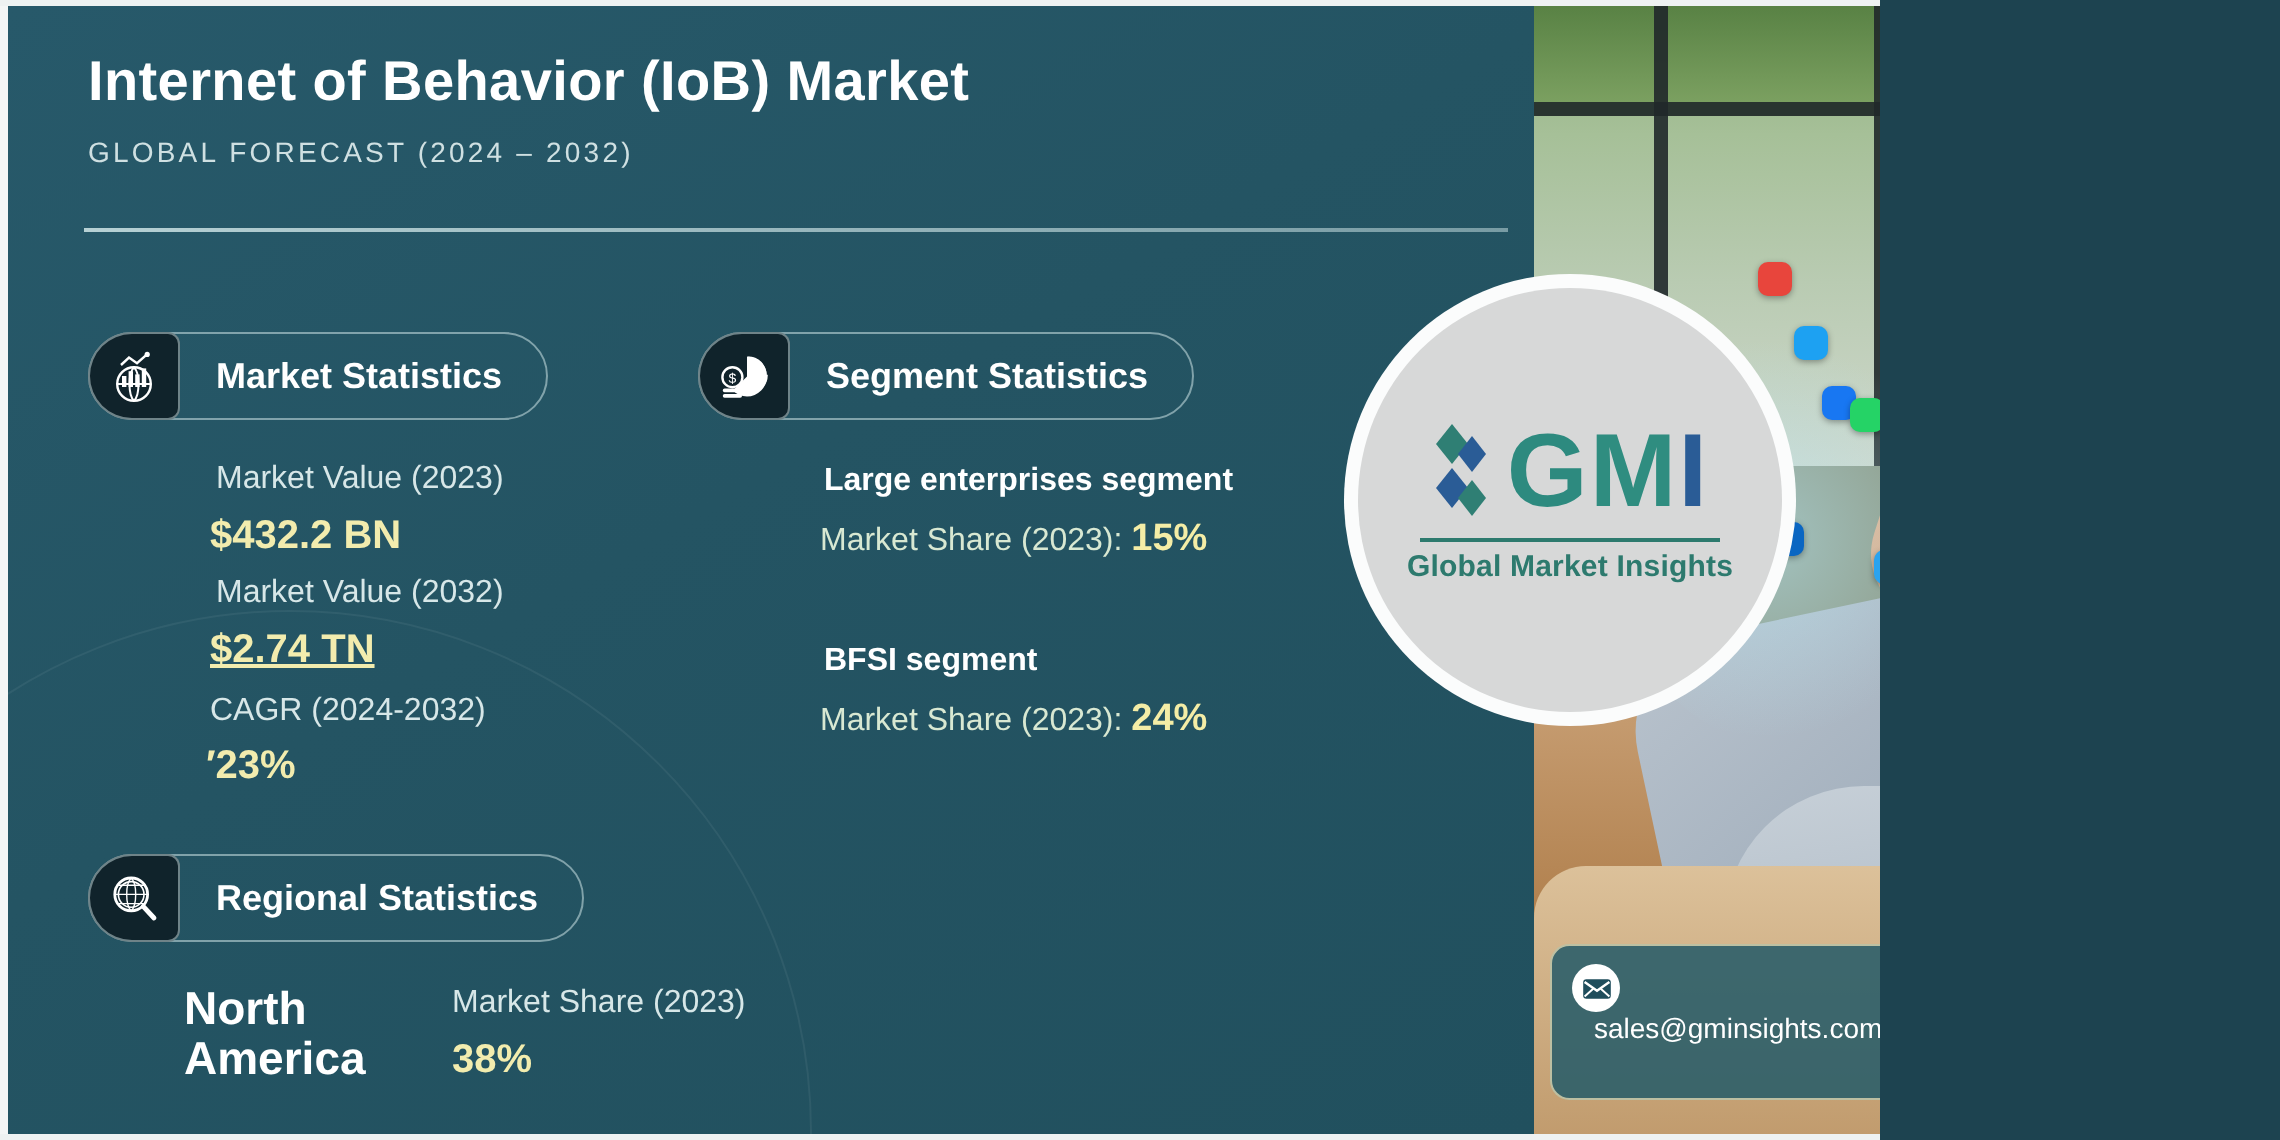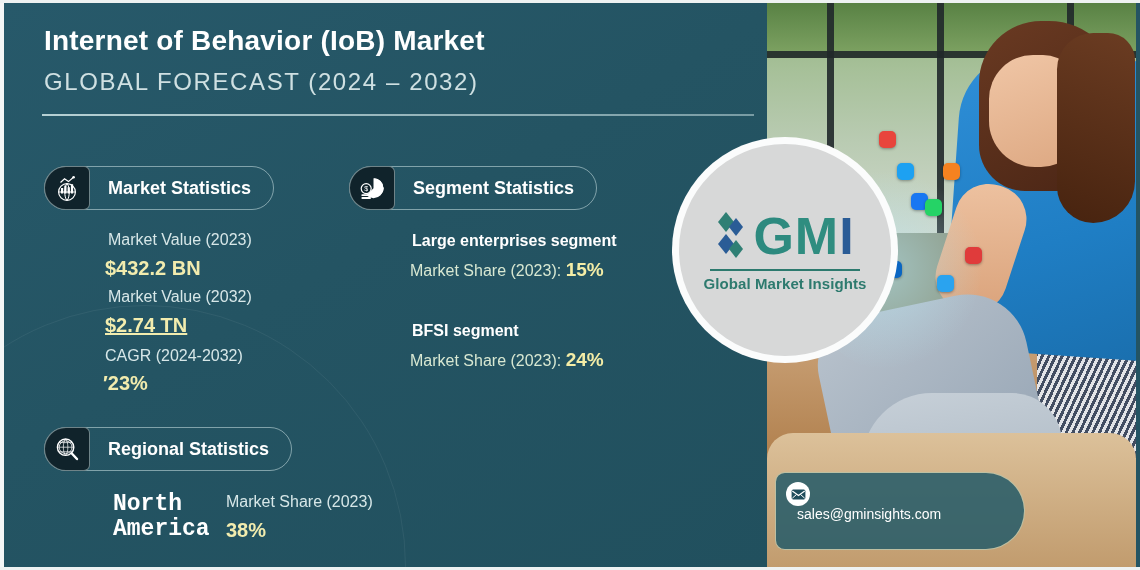--- a/index.html
+++ b/index.html
@@ -1,32 +1,32 @@
 <!DOCTYPE html>
 <html><head>
 <meta charset="utf-8">
 <style>
   html,body{margin:0;padding:0;background:#1d4350;}
   body{font-family:"Liberation Sans",sans-serif;}
-  #root{position:relative;width:1140px;height:570px;overflow:hidden;background:#245463;}
+  #root{position:relative;width:940px;height:570px;overflow:hidden;background:#245463;}
 
   
   .edge-left{position:absolute;left:0;top:0;width:4px;height:570px;background:#f4f6f6;z-index:40;}
   .edge-top{position:absolute;left:0;top:0;width:1140px;height:3px;background:#eef2f2;z-index:40;}
   .edge-bottom{position:absolute;left:0;bottom:0;width:1140px;height:3px;background:#eef2f2;z-index:40;}
 
   
   .panel{position:absolute;left:4px;top:3px;width:763px;height:564px;
          background:linear-gradient(150deg,#27596a 0%,#245463 45%,#21505e 100%);overflow:hidden;}
   .panel:after{content:"";position:absolute;left:-120px;bottom:-260px;width:520px;height:520px;
          border-radius:50%;border:1px solid rgba(255,255,255,.06);}
 
   .title{position:absolute;left:40px;top:22px;font-size:28px;font-weight:bold;color:#ffffff;
          letter-spacing:.2px;white-space:nowrap;}
-  .subtitle{position:absolute;left:40px;top:65px;font-size:24px;color:#cfe0e2;letter-spacing:1.6px;white-space:nowrap;}
+  .subtitle{position:absolute;left:40px;top:65px;font-size:14px;color:#cfe0e2;letter-spacing:1.6px;white-space:nowrap;}
   .divider{position:absolute;left:38px;top:111px;width:712px;height:2px;
         background:linear-gradient(90deg,rgba(190,215,218,.95),rgba(190,215,218,.55));}
 
   
   .pill{position:absolute;height:44px;border:1px solid rgba(205,228,230,.55);border-radius:22px;
         display:flex;align-items:center;box-sizing:border-box;}
   .badge{width:46px;height:44px;margin-left:-1px;background:#10232b;border-radius:22px 6px 6px 22px;
          border:1px solid rgba(205,228,230,.5);display:flex;align-items:center;justify-content:center;
          box-sizing:border-box;flex:0 0 auto;}
   .badge svg{display:block;}
@@ -164,21 +164,21 @@
         <svg width="30" height="30" viewBox="0 0 30 30">
           <circle cx="13.6" cy="13.2" r="8.2" fill="none" stroke="#fff" stroke-width="1.4"></circle>
           <circle cx="13.6" cy="13.2" r="6.4" fill="none" stroke="#fff" stroke-width=".8"></circle>
           <path d="M5.4 13.2h16.4M13.6 5c3 2.9 3 13.5 0 16.4M13.6 5c-3 2.9-3 13.5 0 16.4M7.2 8.6h12.8M7.2 17.8h12.8" fill="none" stroke="#fff" stroke-width=".7"></path>
           <line x1="19.6" y1="19.2" x2="25" y2="25" stroke="#fff" stroke-width="2.4" stroke-linecap="round"></line>
         </svg>
       </div>
       <div class="pill-label">Regional Statistics</div>
     </div>
 
-    <div class="region" style="left:109px;top:489px;font-family:Liberation Mono, monospace;">
+    <div class="region" style="left:88px;top:489px;">
       <div>North</div>
       <div>America</div>
     </div>
     <div class="lbl" style="left:222px;top:490px;">Market Share (2023)</div>
     <div class="val" style="left:222px;top:516px;">38%</div>
   </div>
 
   <div class="photo">
     <div class="ph-win"></div>
     <div class="ph-leaf"></div>

